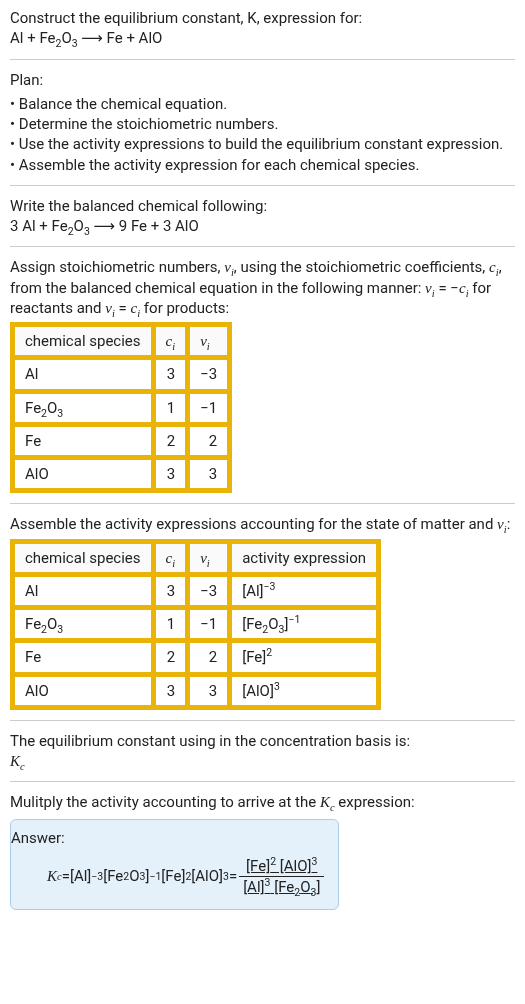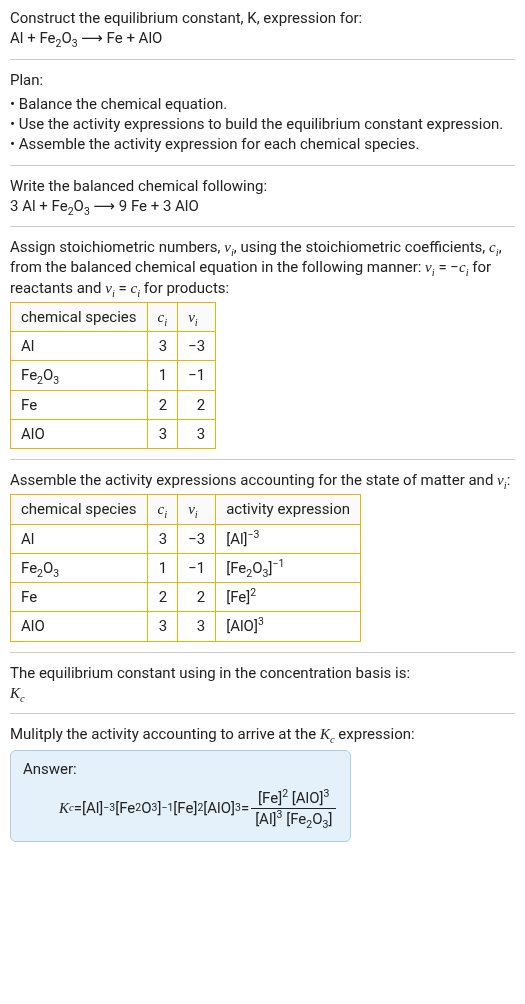--- a/index.html
+++ b/index.html
@@ -18,41 +18,42 @@
     margin: 10px 0;
   }
   sub { font-size: 0.7em; vertical-align: sub; line-height: 0; }
   sup { font-size: 0.7em; vertical-align: super; line-height: 0; }
   .math-i { font-style: italic; font-family: "Times New Roman", Times, serif; }
   table.data {
     border-collapse: collapse;
     margin-top: 4px;
   }
   table.data th, table.data td {
-    border: 1px solid #eab308;
+    border: 5px solid #eab308;
     padding: 4px 10px;
     text-align: left;
     font-weight: normal;
   }
   table.data th { background: #fafafa; }
   table.data td.num { text-align: right; }
   .answer-box {
     background: #e4f1fb;
     border: 1px solid #a9cdeb;
     border-radius: 6px;
-    padding: 8px 12px 12px 12px;
+    padding: 8px 12px 12px 0;
     margin-top: 6px;
     display: inline-block;
   }
   .answer-label { margin-bottom: 8px; }
   .frac {
     display: inline-block;
     vertical-align: middle;
     text-align: center;
     margin: 0 2px;
+    text-decoration: underline;
   }
   .frac .num, .frac .den {
     display: block;
     padding: 0 4px;
   }
   .frac .num { border-bottom: 1px solid #222; }
   .eq-row { display: flex; align-items: center; flex-wrap: nowrap; }
   .indent-eq { padding-left: 36px; }
   ul.plan { margin: 4px 0 2px 0; padding-left: 0; list-style: none; }
   ul.plan li::before { content: "• "; }
@@ -69,20 +70,21 @@
 <div>
   <span>Al + Fe</span><sub>2</sub><span>O</span><sub>3</sub><span> ⟶ </span><span>Fe + AlO</span>
 </div>
 
 <hr class="hr">
 
 
 <div>Plan:</div>
 <ul class="plan">
   <li>Balance the chemical equation.</li>
+  <li>Determine the stoichiometric numbers.</li>
   <li>Use the activity expressions to build the equilibrium constant expression.</li>
   <li>Assemble the activity expression for each chemical species.</li>
 </ul>
 
 <hr class="hr">
 
 
 <div>Write the balanced chemical following:</div>
 <div>
   <span>3 Al + Fe</span><sub>2</sub><span>O</span><sub>3</sub><span> ⟶ </span><span>9 Fe + 3 AlO</span>

